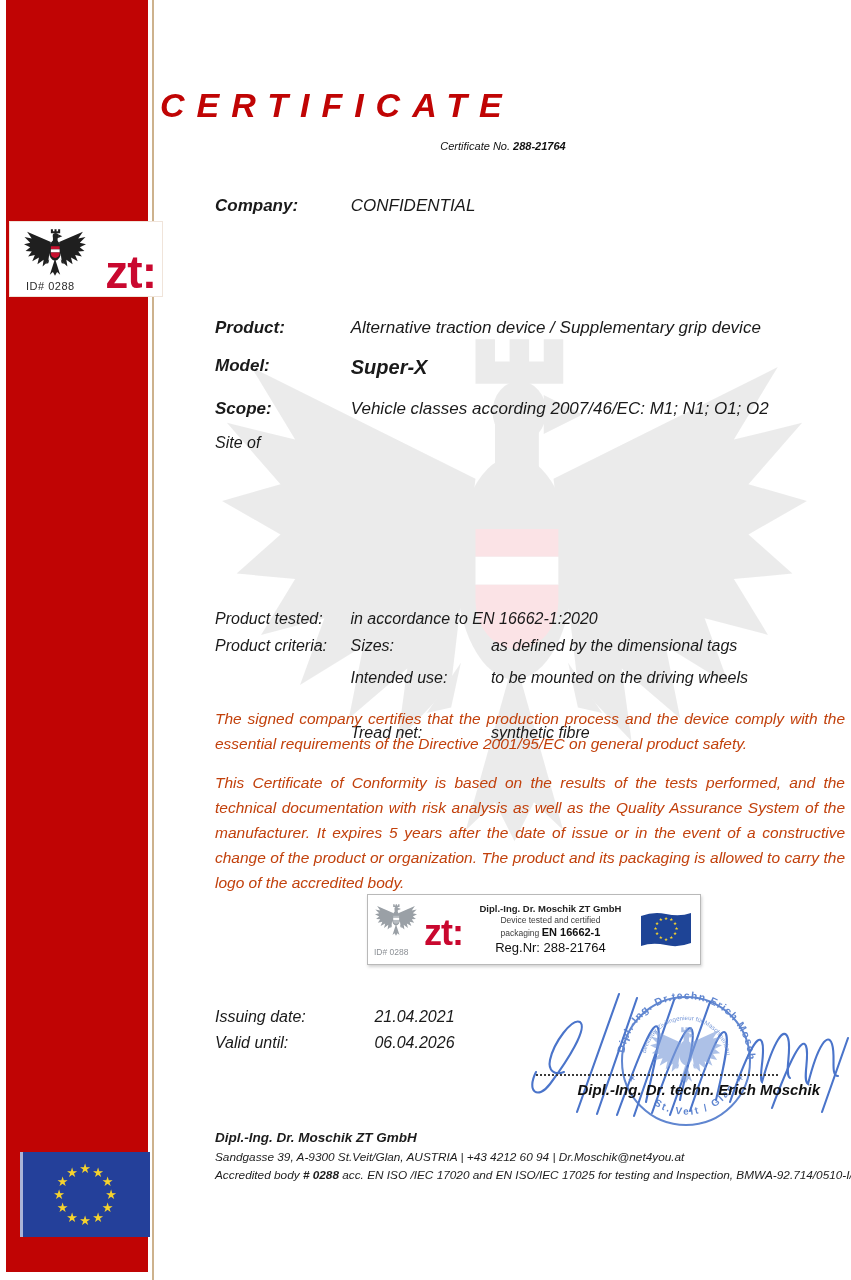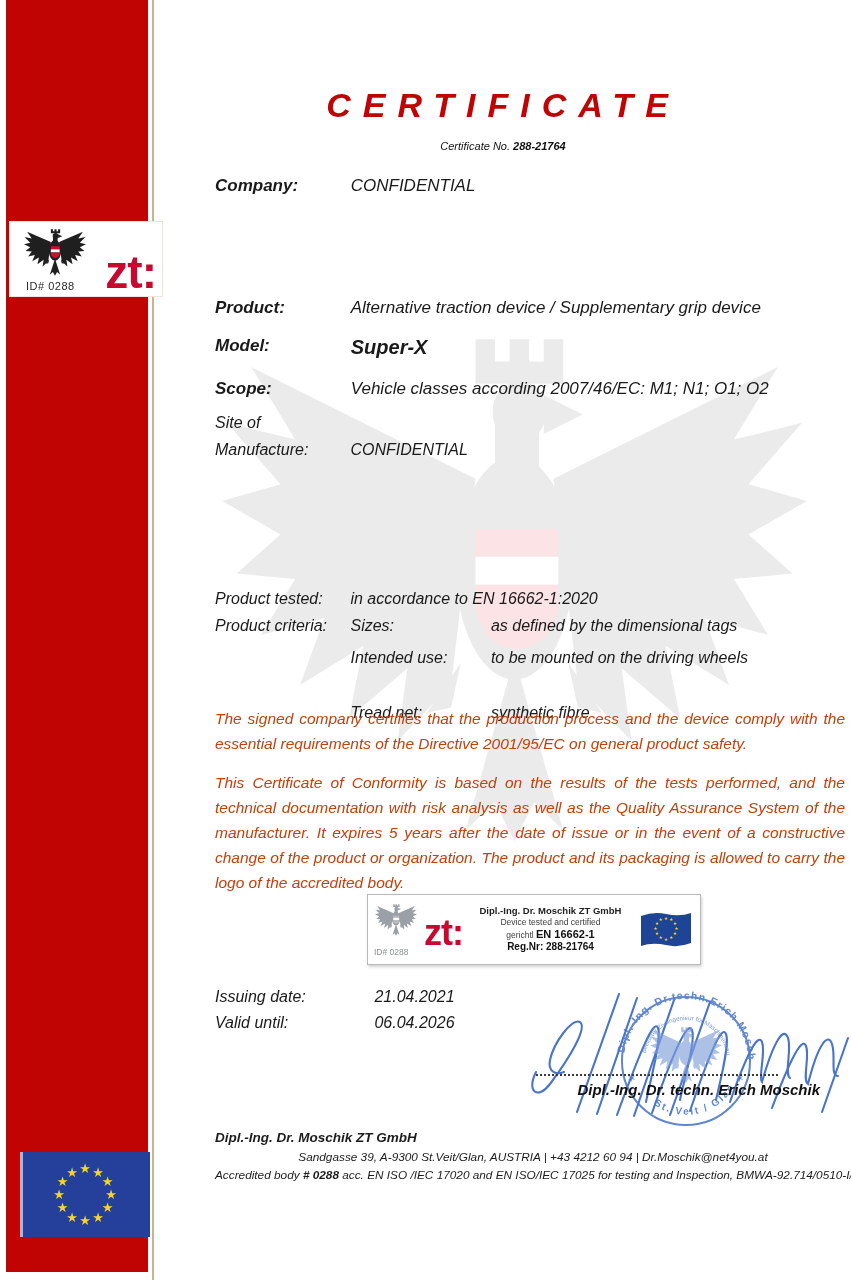--- a/index.html
+++ b/index.html
@@ -19,28 +19,28 @@
   .left-badge{
     position:absolute;left:10px;top:222px;width:152px;height:74px;background:#ffffff;
     box-shadow:0 0 0 1px #f0e4da;
   }
   .left-badge .eagle-sm{position:absolute;left:14px;top:5px;width:62px;height:54px;}
   .left-badge .id{position:absolute;left:16px;top:58px;font-size:11px;color:#2b2b2b;letter-spacing:.5px;}
   .left-badge .zt{position:absolute;right:6px;bottom:1px;font-size:46px;line-height:46px;font-weight:800;color:#c9082f;letter-spacing:-1px;}
 
   
   .title{
-    position:absolute;left:160px;top:86px;width:686px;text-align:center;
+    position:absolute;left:160px;top:86px;width:686px;text-align:left;
     font-size:34px;font-weight:700;font-style:italic;color:#c00404;letter-spacing:12px;
   }
   .cert-line{position:absolute;left:160px;top:140px;width:686px;text-align:center;font-size:11px;font-style:italic;color:#111;}
   .cert-line b{font-weight:700;}
 
   
-  .row{position:absolute;left:215px;width:630px;font-size:17px;font-style:italic;}
+  .row{position:absolute;left:215px;width:630px;font-size:17px;font-style:italic;margin-top:20px;}
   .row .lbl{display:inline-block;width:131px;vertical-align:top;}
   .row .lbl.bold{font-weight:700;}
   .row .val{display:inline-block;vertical-align:top;}
   .model-val{font-weight:700;font-size:20px;}
   .small{font-size:16px;}
   .crit-name{display:inline-block;width:136px;vertical-align:top;}
 
   
   .para{position:absolute;left:215px;width:630px;font-size:15.5px;font-style:italic;line-height:1.62;text-align:justify;color:#c2410c;}
 
@@ -52,37 +52,37 @@
   }
   .cb-eagle-wrap{position:relative;width:44px;height:62px;flex:0 0 auto;}
   .cb-eagle-wrap .eagle-sm{position:absolute;left:1px;top:2px;width:42px;height:40px;}
   .cb-eagle-wrap .id{position:absolute;left:0;bottom:4px;font-size:8.5px;color:#8d9196;white-space:nowrap;}
   .cb-zt{font-size:36px;font-weight:800;color:#c9082f;letter-spacing:-1px;line-height:34px;flex:0 0 auto;margin-top:6px;}
   .cb-text{flex:1 1 auto;text-align:center;line-height:1.25;white-space:nowrap;}
   .cb-text .l1{font-size:9.5px;font-weight:700;color:#222;}
   .cb-text .l2{font-size:8.5px;color:#3c3c3c;}
   .cb-text .l3{font-size:8.5px;color:#3c3c3c;}
   .cb-text .l3 b{font-size:11px;color:#111;}
-  .cb-text .l4{font-size:10px;font-weight:700;color:#111;}
+  .cb-text .l4{font-size:13px;font-weight:400;color:#111;}
   .cb-flag{flex:0 0 auto;}
 
   
   .dates .lbl{width:155px;}
 
   
   .sig-svg{position:absolute;left:522px;top:972px;width:329px;height:150px;}
   .stamp-svg{position:absolute;left:607px;top:982px;width:158px;height:158px;opacity:.9;}
   .dotted-line{position:absolute;left:536px;top:1074px;width:242px;border-top:2px dotted #3a3a3a;}
   .sig-name{position:absolute;left:555px;top:1081px;width:265px;text-align:right;
     font-size:15px;font-style:italic;font-weight:600;color:#111;}
 
   
   .footer{position:absolute;left:215px;top:1130px;width:636px;font-style:italic;color:#1c1c1c;}
   .footer .f1{font-size:13.5px;font-weight:700;margin-bottom:4px;}
-  .footer .fl{font-size:11.8px;line-height:17.5px;white-space:nowrap;text-align:center;}
+  .footer .fl{font-size:11.8px;line-height:17.5px;white-space:nowrap;}
   .footer .fl b{font-weight:700;}
 
   
   .eu-flag-bottom{position:absolute;left:20px;top:1152px;width:130px;height:85px;}
 </style>
 </head>
 <body>
 
 <svg width="0" height="0" style="position:absolute" aria-hidden="true">
   <defs>
@@ -147,24 +147,20 @@
     <span class="val model-val">Super-X</span>
   </div>
 
   <div class="row" style="top:379px">
     <span class="lbl bold">Scope:</span>
     <span class="val">Vehicle classes according 2007/46/EC: M1; N1; O1; O2</span>
   </div>
 
   <div class="row small" style="top:414px">
     <span class="lbl">Site of</span>
-  </div>
-  <div class="row small" style="top:441px">
-    <span class="lbl">Manufacture:</span>
-    <span class="val">CONFIDENTIAL</span>
   </div>
 
   <div class="row small" style="top:590px">
     <span class="lbl">Product tested:</span>
     <span class="val">in accordance to EN 16662-1:2020</span>
   </div>
 
   <div class="row small" style="top:617px">
     <span class="lbl">Product criteria:</span>
     <span class="crit-name">Sizes:</span>
@@ -191,21 +187,21 @@
         <path d="M52 35 h17 v6 h-17 Z" fill="#b7bcc1"></path>
         <path d="M52 41 h17 v6 h-17 Z" fill="#ffffff"></path>
         <path d="M52 47 h17 v2 a8.5 8.5 0 0 1 -17 0 Z" fill="#b7bcc1"></path>
       </svg>
       <span class="id">ID# 0288</span>
     </div>
     <div class="cb-zt">zt:</div>
     <div class="cb-text">
       <div class="l1">Dipl.-Ing. Dr. Moschik ZT GmbH</div>
       <div class="l2">Device tested and certified</div>
-      <div class="l3"><span>gerichtl </span><b>EN 16662-1</b></div>
+      <div class="l3"><span>packaging </span><b>EN 16662-1</b></div>
       <div class="l4"><span>Reg.Nr:</span>&nbsp;<span>288-21764</span></div>
     </div>
     <svg class="cb-flag" width="56" height="40" viewBox="0 0 56 40">
       <path d="M3 6 Q16 1 28 4 Q42 7 53 3 L53 33 Q40 38 28 35 Q14 32 3 36 Z" fill="#1e4496"></path>
       <g fill="#f6d32d" font-size="4.6" text-anchor="middle">
         <text x="28" y="9.5">★</text>
           <text x="33.2" y="10.9">★</text>
           <text x="37" y="14.7">★</text>
         <text x="38.5" y="20">★</text>
           <text x="37" y="25.2">★</text>

